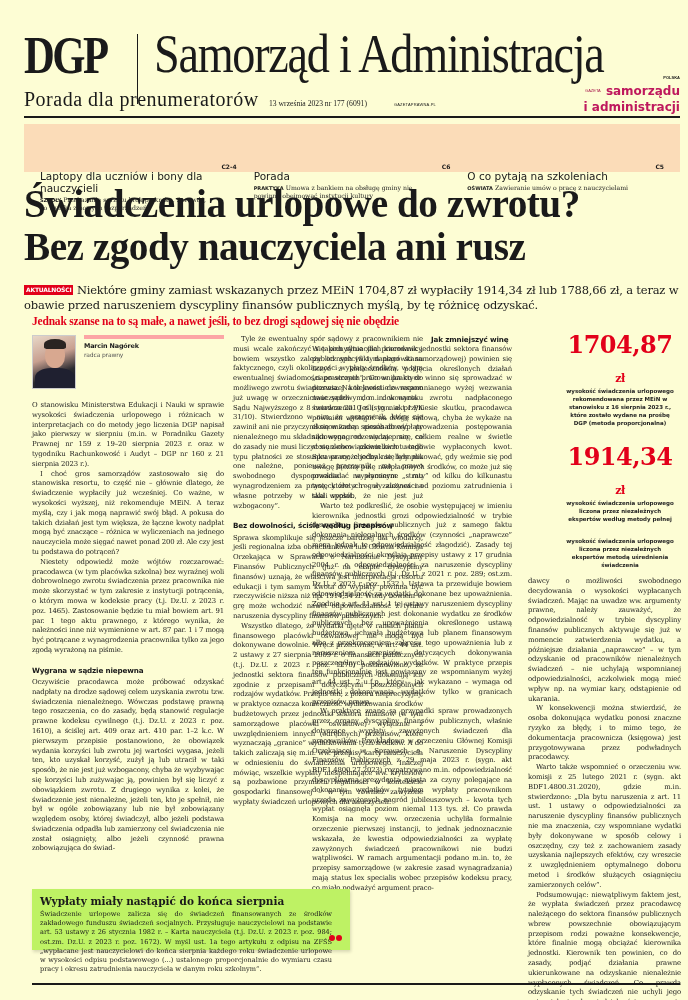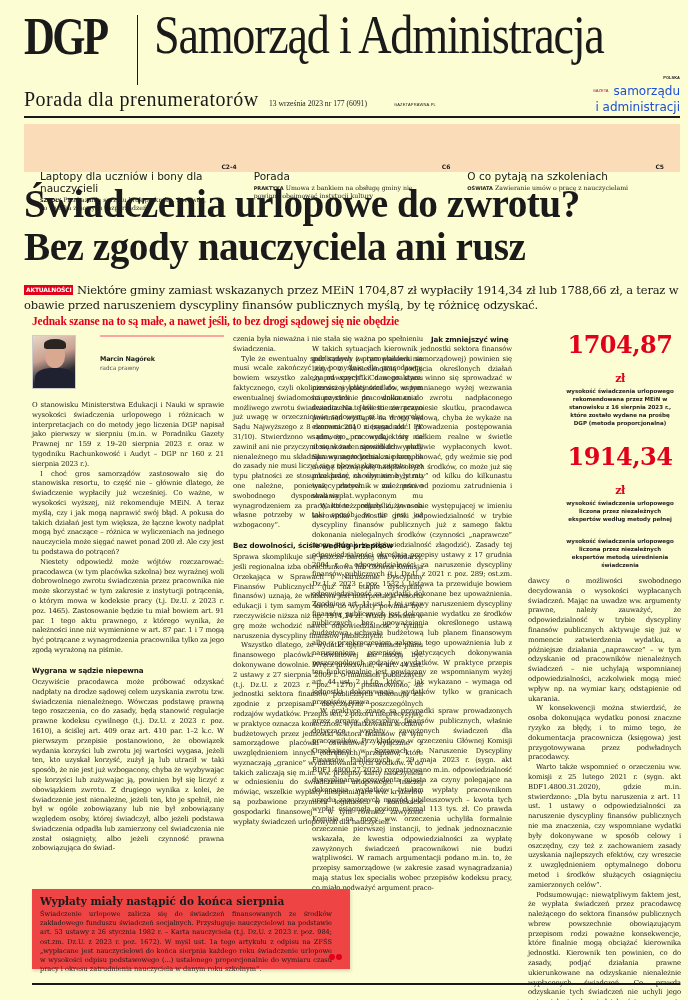--- a/index.html
+++ b/index.html
@@ -1,29 +1,29 @@
 <!DOCTYPE html>
 <html><head>
 <meta charset="utf-8">
 <style>
   *{box-sizing:border-box;margin:0;padding:0;}
   html,body{width:688px;height:1000px;overflow:hidden;}
   body{background:#fdfdd4;color:#1a1a1a;font-family:"DejaVu Serif",serif;position:relative;}
-  .masthead{position:absolute;left:24px;top:5px;width:648px;height:80px;}
+  .masthead{position:absolute;left:24px;top:24px;width:648px;height:80px;}
   .dgp{position:absolute;left:0;top:6px;font-family:"Liberation Serif",serif;font-weight:bold;font-size:52px;letter-spacing:-3px;line-height:1;transform:scaleX(0.82);transform-origin:left;}
   .mast-sep{position:absolute;left:113px;top:10px;width:1px;height:70px;background:#1a1a1a;}
   .mast-title{position:absolute;left:130px;top:2px;font-family:"Liberation Serif",serif;font-size:55px;line-height:1;letter-spacing:-1.5px;transform:scaleX(0.84);transform-origin:left;white-space:nowrap;}
   .subline{position:absolute;left:24px;top:88px;display:flex;align-items:baseline;gap:10px;}
   .sub-title{font-family:"Liberation Serif",serif;font-size:20px;letter-spacing:0.5px;}
   .sub-date{font-family:"Liberation Serif",serif;font-size:9px;transform:scaleX(0.85);transform-origin:left;}
   .sub-tiny{font-family:"Liberation Sans",sans-serif;font-size:4px;letter-spacing:0.2px;}
   .brand{position:absolute;right:8px;top:76px;text-align:right;line-height:1;}
   .brand-polska{font-family:"Liberation Sans",sans-serif;font-size:4px;font-weight:bold;display:block;margin-bottom:2px;}
   .brand-gazeta{font-family:"Liberation Sans",sans-serif;font-size:4px;color:#a8194d;vertical-align:middle;}
-  .brand-l1,.brand-l2{font-family:"DejaVu Sans",sans-serif;font-weight:normal;font-size:12px;color:#1d4ed8;}
+  .brand-l1,.brand-l2{font-family:"DejaVu Sans",sans-serif;font-weight:bold;font-size:12px;color:#be185d;}
   .rule-top{position:absolute;left:24px;top:116px;width:656px;height:2px;background:#1a1a1a;}
   .teasers{position:absolute;left:24px;top:124px;width:656px;height:48px;background:#fbdcb8;display:flex;padding:6px 8px;}
   .teaser{flex:1;padding:0 8px;position:relative;margin-top:40px;}
   .teaser + .teaser{border-left:1px dashed #999;}
   .t-title{font-family:"DejaVu Sans",sans-serif;font-size:10.5px;font-weight:normal;margin-bottom:2px;}
   .t-body{font-family:"DejaVu Serif",serif;font-size:6.2px;line-height:1.35;padding-right:22px;}
   .t-tag{font-family:"DejaVu Sans",sans-serif;font-weight:bold;font-size:5px;text-transform:uppercase;margin-right:2px;}
   .t-page{position:absolute;right:8px;bottom:0;font-family:"DejaVu Sans",sans-serif;font-weight:bold;font-size:6px;}
   .headline{position:absolute;left:24px;top:182px;width:656px;font-family:"Liberation Serif",serif;font-size:40px;line-height:1.08;letter-spacing:-0.5px;transform:scaleX(0.98);transform-origin:left;}
   .lead{position:absolute;left:24px;top:283px;width:660px;font-family:"DejaVu Serif",serif;font-size:11.5px;line-height:1.34;letter-spacing:-0.2px;}
@@ -35,29 +35,29 @@
   .col h4{font-family:"DejaVu Sans",sans-serif;font-weight:bold;font-size:7.2px;margin:10px 0 2px;}
   .col1{left:32px;top:335px;width:192px;}
   .col2{left:233px;top:335px;width:190px;}
   .col3{left:431px;top:335px;width:190px;}
   .col4{left:528px;top:577px;width:153px;}
   .author{display:flex;gap:8px;margin-bottom:8px;height:58px;}
   .photo{width:44px;height:54px;background:linear-gradient(160deg,#e8d8c8 0%,#c8a090 40%,#2a2a30 70%,#1a1a22 100%);position:relative;overflow:hidden;border:1px solid #ccc;}
   .photo-head{position:absolute;left:12px;top:6px;width:20px;height:26px;background:#d8a890;border-radius:45%;}
   .photo-hair{position:absolute;left:11px;top:3px;width:22px;height:10px;background:#2a2422;border-radius:50% 50% 20% 20%;}
   .photo-body{position:absolute;left:2px;top:32px;width:40px;height:24px;background:#1f2030;border-radius:40% 40% 0 0;}
-  .author-info{border-top:2px solid #fca5a5;padding-top:18px;flex:1;margin-left:16px;}
+  .author-info{border-top:4px solid #fca5a5;padding-top:3px;flex:1;}
   .author-name{font-family:"DejaVu Sans",sans-serif;font-weight:bold;font-size:6.4px;display:block;}
   .author-role{font-family:"DejaVu Sans",sans-serif;font-size:6px;color:#555;display:block;}
   .stats{position:absolute;left:560px;top:330px;width:120px;text-align:center;}
   .stat{margin-bottom:14px;text-align:center;}
   .stat-val{font-family:"DejaVu Serif",serif;font-weight:bold;font-size:24px;color:#e2001a;letter-spacing:-0.5px;}
   .stat-cur{font-size:11px;}
   .stat-desc{font-family:"DejaVu Sans",sans-serif;font-weight:bold;font-size:5.5px;line-height:1.45;color:#222;padding:0 4px;}
-  .box{position:absolute;left:32px;top:889px;width:318px;height:80px;background:#ef4444;padding:6px 8px;box-shadow:1px 2px 3px rgba(0,0,0,0.15);}
+  .box{position:absolute;left:32px;top:889px;width:318px;height:61px;background:#bef264;padding:6px 8px;box-shadow:1px 2px 3px rgba(0,0,0,0.15);}
   .box-title{font-family:"DejaVu Serif",serif;font-weight:bold;font-size:10.5px;margin-bottom:3px;}
   .box-body{font-family:"DejaVu Serif",serif;font-size:6.6px;line-height:1.4;text-align:justify;padding-right:10px;}
   .endmark{display:inline-block;width:6px;height:6px;border-radius:50%;background:#e2001a;margin-left:1px;vertical-align:-1px;}
   .endmarks{position:absolute;right:8px;bottom:6px;}
   .rule-bottom{position:absolute;left:32px;top:983px;width:648px;height:2px;background:#1a1a1a;}
 </style>
 </head>
 <body>
 
 <div class="masthead">
@@ -120,21 +120,20 @@
     </div>
   </div>
   <p class="noind">O stanowisku Ministerstwa Edukacji i Nauki w sprawie wysokości świadczenia urlopowego i różnicach w interpretacjach co do metody jego liczenia DGP napisał jako pierwszy w sierpniu (m.in. w Poradniku Gazety Prawnej nr 159 z 19–20 sierpnia 2023 r. oraz w tygodniku Rachunkowość i Audyt – DGP nr 160 z 21 sierpnia 2023 r.).</p>
   <p>I choć gros samorządów zastosowało się do stanowiska resortu, to część nie – głównie dlatego, że świadczenie wypłaciły już wcześniej. Co ważne, w wysokości wyższej, niż rekomenduje MEiN. A teraz myślą, czy i jak mogą naprawić swój błąd. A pokusa do takich działań jest tym większa, że łączne kwoty nadpłat mogą być znaczące – różnica w wyliczeniach na jednego nauczyciela może sięgać nawet ponad 200 zł. Ale czy jest tu podstawa do potrąceń?</p>
   <p>Niestety odpowiedź może wójtów rozczarować: pracodawca (w tym placówka szkolna) bez wyraźnej woli dobrowolnego zwrotu świadczenia przez pracownika nie może skorzystać w tym zakresie z instytucji potrącenia, o którym mowa w kodeksie pracy (t.j. Dz.U. z 2023 r. poz. 1465). Zastosowanie będzie tu miał bowiem art. 91 par. 1 tego aktu prawnego, z którego wynika, że należności inne niż wymienione w art. 87 par. 1 i 7 mogą być potrącane z wynagrodzenia pracownika tylko za jego zgodą wyrażoną na piśmie.</p>
   <h4>Wygrana w sądzie niepewna</h4>
   <p class="noind">Oczywiście pracodawca może próbować odzyskać nadpłaty na drodze sądowej celem uzyskania zwrotu tzw. świadczenia nienależnego. Wówczas podstawę prawną tego roszczenia, co do zasady, będą stanowić regulacje prawne kodeksu cywilnego (t.j. Dz.U. z 2023 r. poz. 1610), a ściślej art. 409 oraz art. 410 par. 1–2 k.c. W pierwszym przepisie postanowiono, że obowiązek wydania korzyści lub zwrotu jej wartości wygasa, jeżeli ten, kto uzyskał korzyść, zużył ją lub utracił w taki sposób, że nie jest już wzbogacony, chyba że wyzbywając się korzyści lub zużywając ją, powinien był się liczyć z obowiązkiem zwrotu. Z drugiego wynika z kolei, że świadczenie jest nienależne, jeżeli ten, kto je spełnił, nie był w ogóle zobowiązany lub nie był zobowiązany względem osoby, której świadczył, albo jeżeli podstawa świadczenia odpadła lub zamierzony cel świadczenia nie został osiągnięty, albo jeżeli czynność prawna zobowiązująca do świad-</p>
 </div>
 
 <div class="col col2">
-  <p class="noind">czenia była nieważna i nie stała się ważna po spełnieniu świadczenia.</p>
   <p>Tyle że ewentualny spór sądowy z pracownikiem nie musi wcale zakończyć się pomyślnie dla pracodawcy, bowiem wszystko zależy od specyfiki danego stanu faktycznego, czyli okoliczności wypłaty środków, w tym ewentualnej świadomości po stronie pracownika co do możliwego zwrotu świadczenia. Na te kwestie zwracano już uwagę w orzecznictwie sądowym, m.in. w wyroku Sądu Najwyższego z 8 czerwca 2010 r. (sygn. akt I PK 31/10). Stwierdzono w nim, że „pracownik, który nie zawinił ani nie przyczynił się w żaden sposób do wypłaty nienależnego mu składnika wynagrodzenia za pracę, co do zasady nie musi liczyć się z obowiązkiem zwrotu tego typu płatności ze stosunku pracy, choćby nie były mu one należne, ponieważ pracownik ma prawo swobodnego dysponowania wypłaconym mu wynagrodzeniem za pracę, które z reguły zużywa na własne potrzeby w taki sposób, że nie jest już wzbogacony”.</p>
   <h4>Bez dowolności, ściśle według przepisów</h4>
   <p class="noind">Sprawa skomplikuje się jeszcze bardziej dla włodarzy, jeśli regionalna izba obrachunkowa lub Główna Komisja Orzekająca w Sprawach o Naruszenie Dyscypliny Finansów Publicznych (już na etapie dyscypliny finansów) uznają, że właściwa jest interpretacja resortu edukacji i tym samym kwota do wypłaty powinna być rzeczywiście niższa niż np. 1914,34 zł. Wtedy bowiem w grę może wchodzić nawet odpowiedzialność z tytułu naruszenia dyscypliny finansów publicznych.</p>
   <p>Wszystko dlatego, że wydatki ujęte w ramach planu finansowego placówki oświatowej nie mogą być dokonywane dowolnie. Wręcz przeciwnie, w art. 44 ust. 2 ustawy z 27 sierpnia 2009 r. o finansach publicznych (t.j. Dz.U. z 2023 r. poz. 1270) postanowiono, że jednostki sektora finansów publicznych dokonują ich zgodnie z przepisami dotyczącymi poszczególnych rodzajów wydatków. Przepis ten, z pozoru nieprecyzyjny, w praktyce oznacza konieczność wydatkowania środków budżetowych przez jednostki sektora finansów (w tym samorządowe placówki oświatowe) wyłącznie z uwzględnieniem innych (odrębnych) przepisów, które wyznaczają „granice” wydatkowania tych środków. A do takich zaliczają się m.in. ww. przepisy karty nauczyciela w odniesieniu do świadczenia urlopowego. Inaczej mówiąc, wszelkie wypłaty niespełniające ww. kryteriów są pozbawione przymiotu legalności w kontekście gospodarki finansowej – w tym również zawyżone wypłaty świadczeń urlopowych dla nauczycieli.</p>
 </div>
 
 <div class="col col3" style="width:94px;">
   <h4 style="margin-top:0">Jak zmniejszyć winę</h4>
 </div>
 <div class="col" style="left:312px;top:345px;width:200px;">

